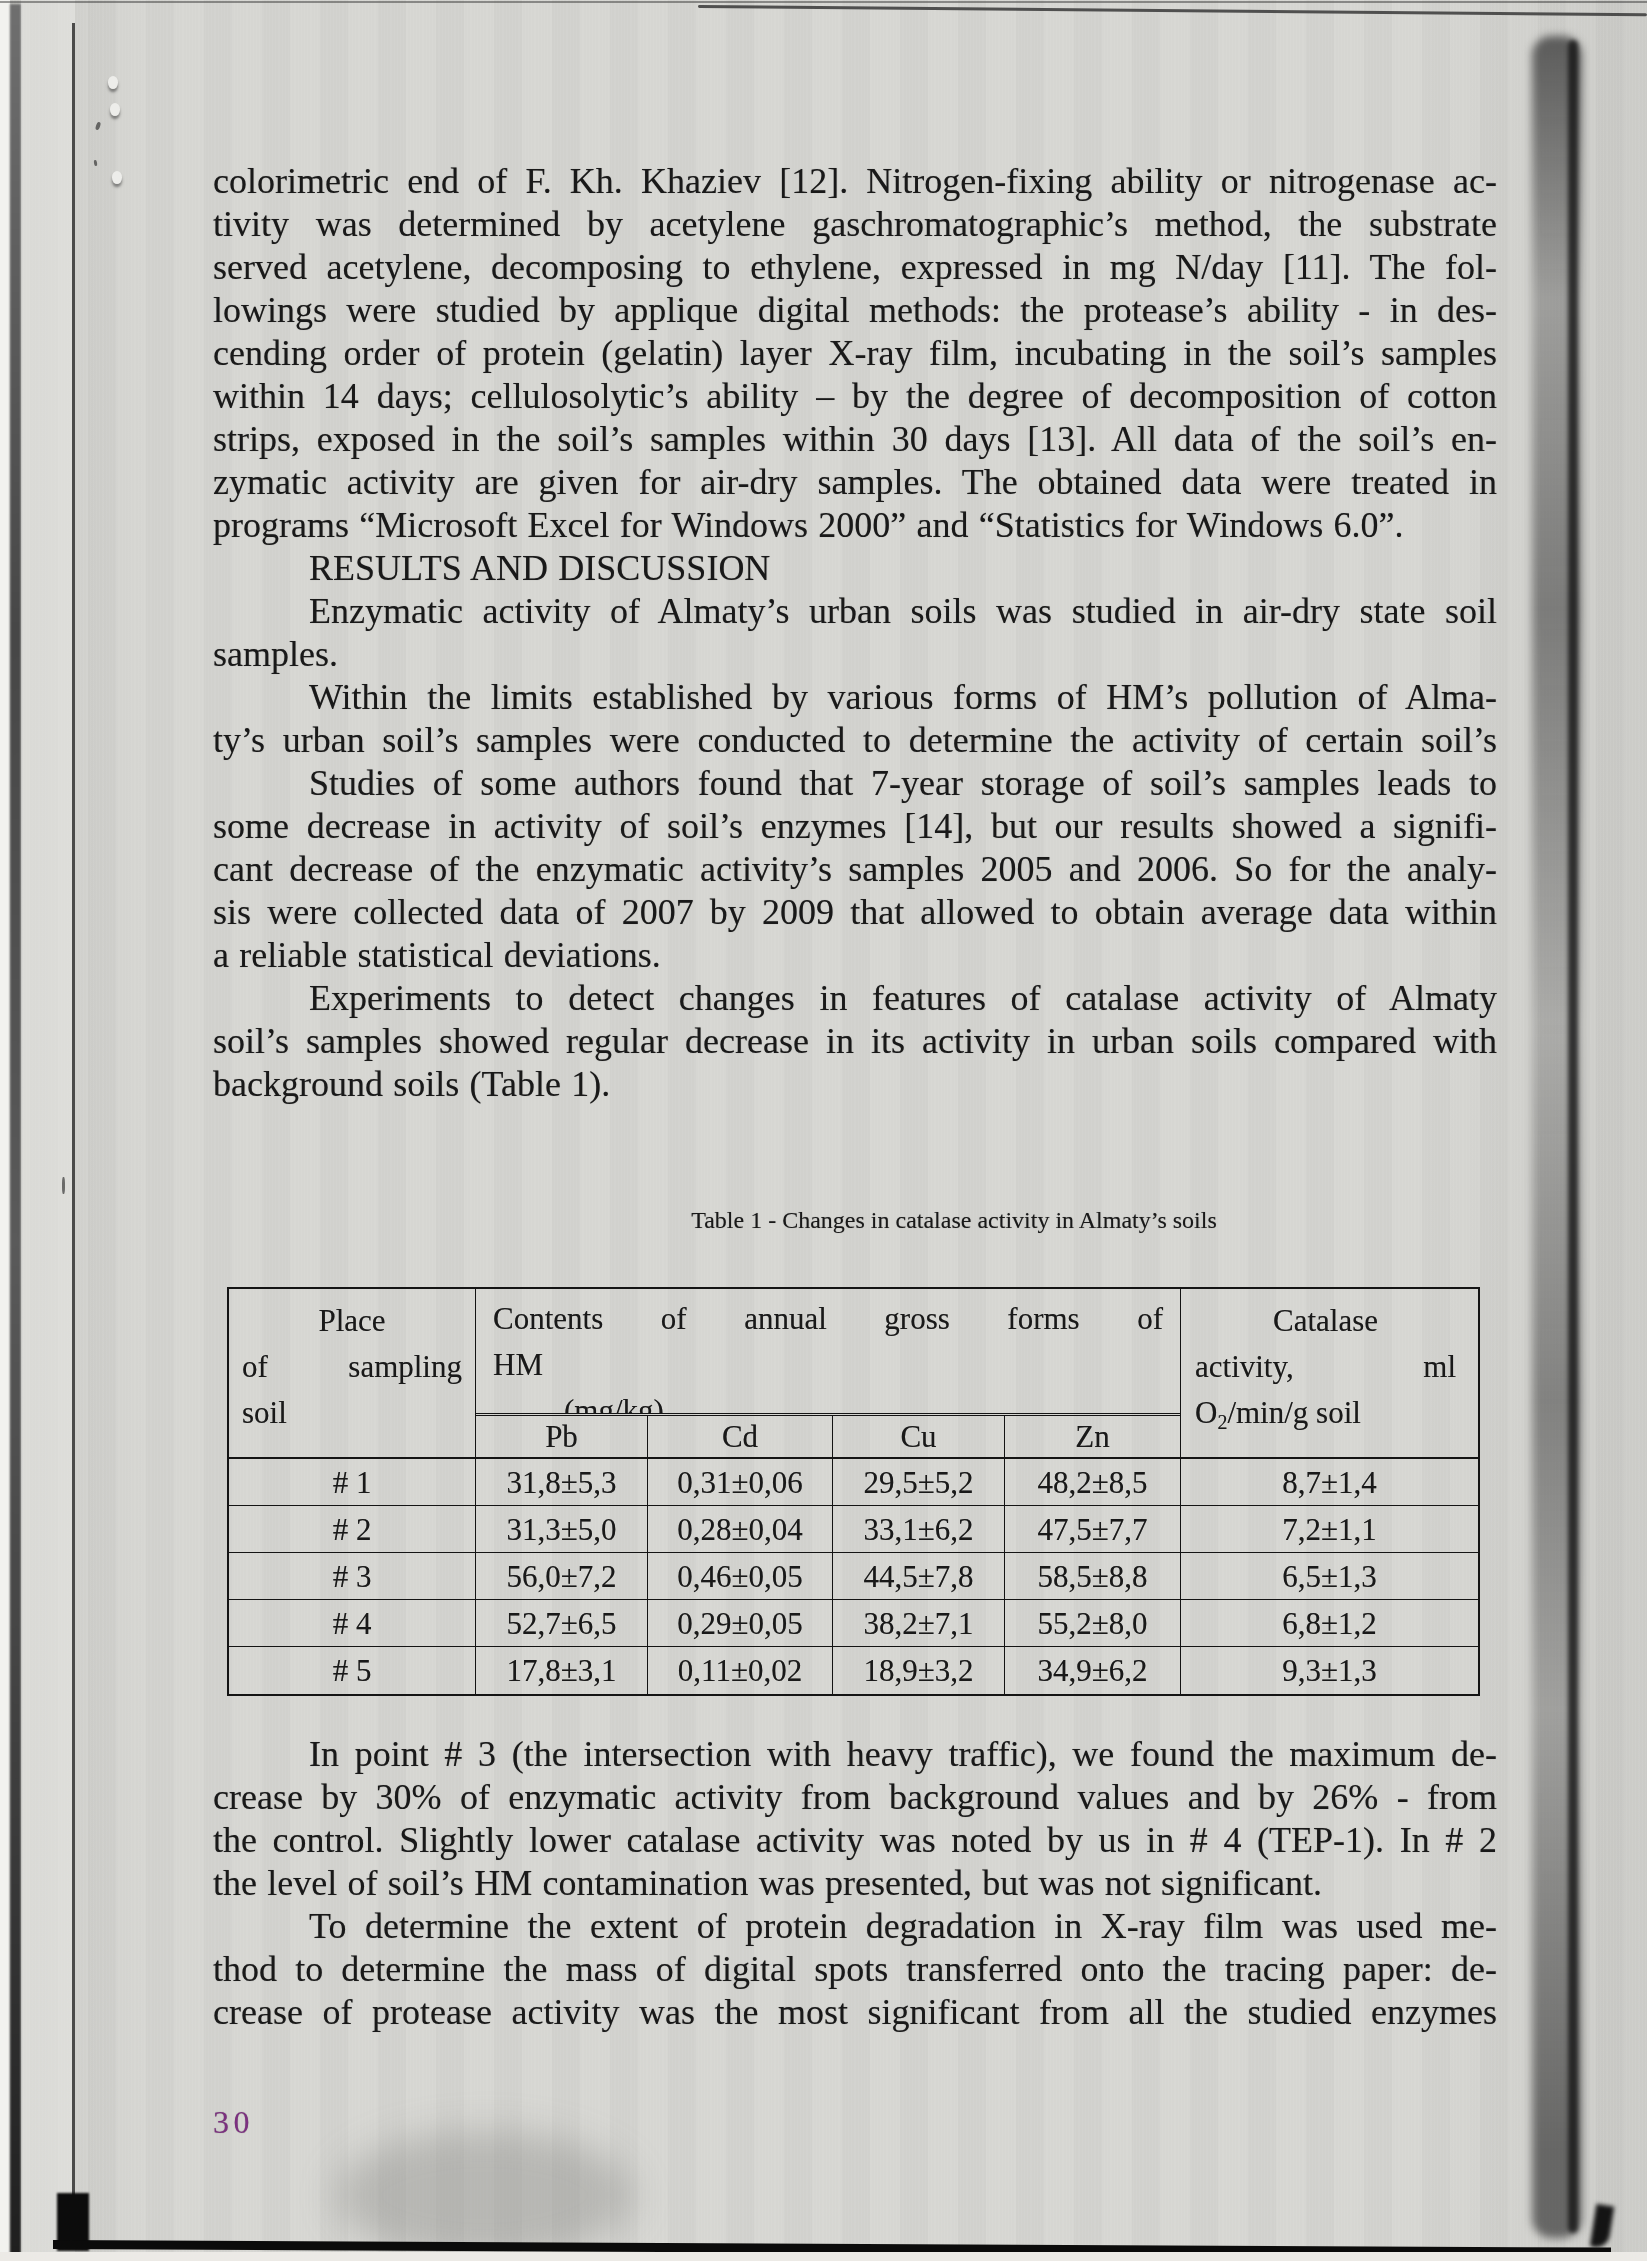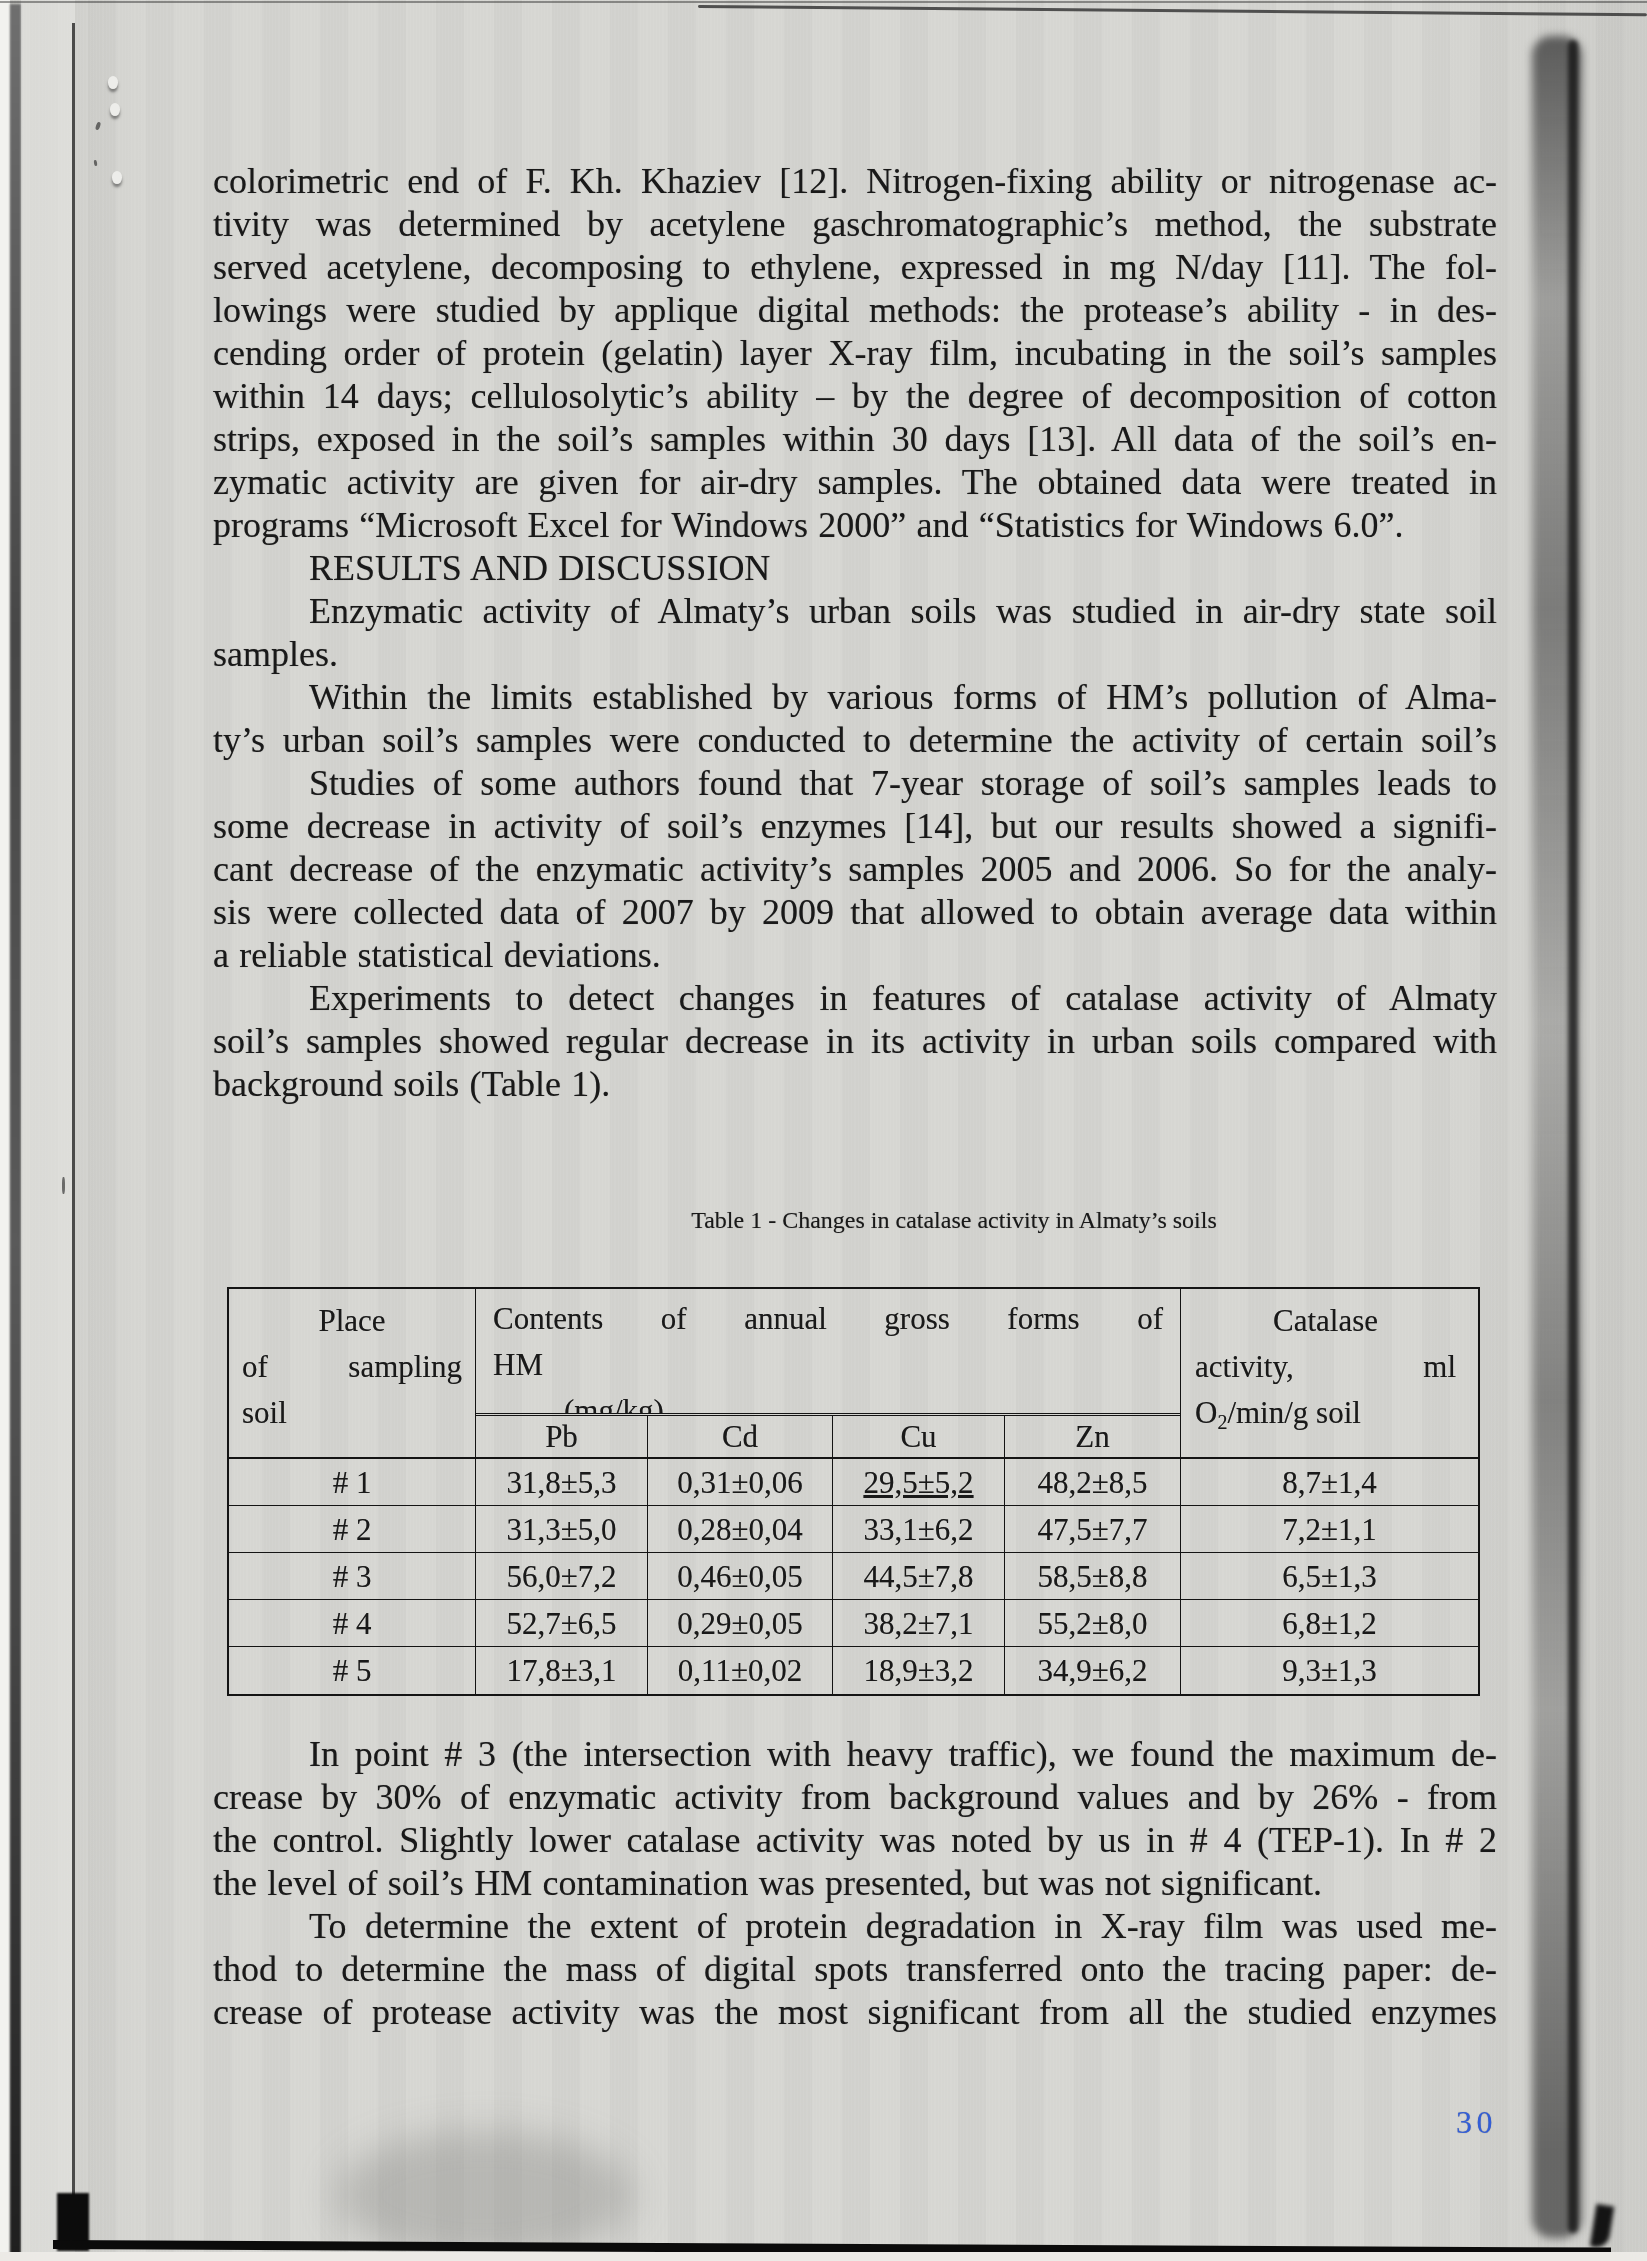--- a/index.html
+++ b/index.html
@@ -74,22 +74,22 @@
   .c-catalase{grid-row:1/3;grid-column:6;padding:9px 22px 0 14px;}
   .hl{line-height:46px;}
   .tal-c{text-align:center;text-align-last:center;}
   .tal-j{text-align:justify;text-align-last:justify;}
   .tal-l{text-align:left;}
   .unit-indent{padding-left:71px;}
   .subsc{font-size:20px;vertical-align:-5.8px;}
   .sub{text-align:center;padding-top:1.3px;line-height:40px;}
   .td{display:flex;align-items:center;justify-content:center;}
 
-  .page-num{position:absolute;left:213px;top:2104px;width:1284px;text-align:right;
-    font-size:32px;letter-spacing:4.5px;color:#1d4ed8;opacity:.88;z-index:2;
+  .page-num{position:absolute;left:213px;top:2104px;width:1284px;text-align:left;
+    font-size:32px;letter-spacing:4.5px;color:#701a75;opacity:.88;z-index:2;
     text-shadow:0 0 1px rgba(10,10,10,0.4);}
 </style>
 </head>
 <body>
 
 <div class="paper"></div>
 
 <div class="artifact edge-white"></div>
 <div class="artifact edge-dark"></div>
 <div class="artifact left-pale"></div>
@@ -166,21 +166,21 @@
     <div class="hl tal-l"><span>O</span><span class="subsc">2</span><span>/min/g soil</span></div>
   </div>
 
 <div class="cell sub b-r b-b4" style="grid-area: 2 / 2;">Pb</div>
     <div class="cell sub b-r b-b4" style="grid-area: 2 / 3;">Cd</div>
     <div class="cell sub b-r b-b4" style="grid-area: 2 / 4;">Cu</div>
     <div class="cell sub b-r b-b4" style="grid-area: 2 / 5;">Zn</div>
     <div class="cell td b-r b-b" style="grid-area: 3 / 1;"># 1</div>
     <div class="cell td b-r b-b" style="grid-area: 3 / 2;">31,8±5,3</div>
     <div class="cell td b-r b-b" style="grid-area: 3 / 3;">0,31±0,06</div>
-    <div class="cell td b-r b-b" style="grid-area: 3 / 4; text-decoration: underline;">29,5±5,2</div>
+    <div class="cell td b-r b-b" style="grid-area: 3 / 4;">29,5±5,2</div>
     <div class="cell td b-r b-b" style="grid-area: 3 / 5;">48,2±8,5</div>
     <div class="cell td b-b" style="grid-area: 3 / 6;">8,7±1,4</div>
     <div class="cell td b-r b-b" style="grid-area: 4 / 1;"># 2</div>
     <div class="cell td b-r b-b" style="grid-area: 4 / 2;">31,3±5,0</div>
     <div class="cell td b-r b-b" style="grid-area: 4 / 3;">0,28±0,04</div>
     <div class="cell td b-r b-b" style="grid-area: 4 / 4;">33,1±6,2</div>
     <div class="cell td b-r b-b" style="grid-area: 4 / 5;">47,5±7,7</div>
     <div class="cell td b-b" style="grid-area: 4 / 6;">7,2±1,1</div>
     <div class="cell td b-r b-b" style="grid-area: 5 / 1;"># 3</div>
     <div class="cell td b-r b-b" style="grid-area: 5 / 2;">56,0±7,2</div>

